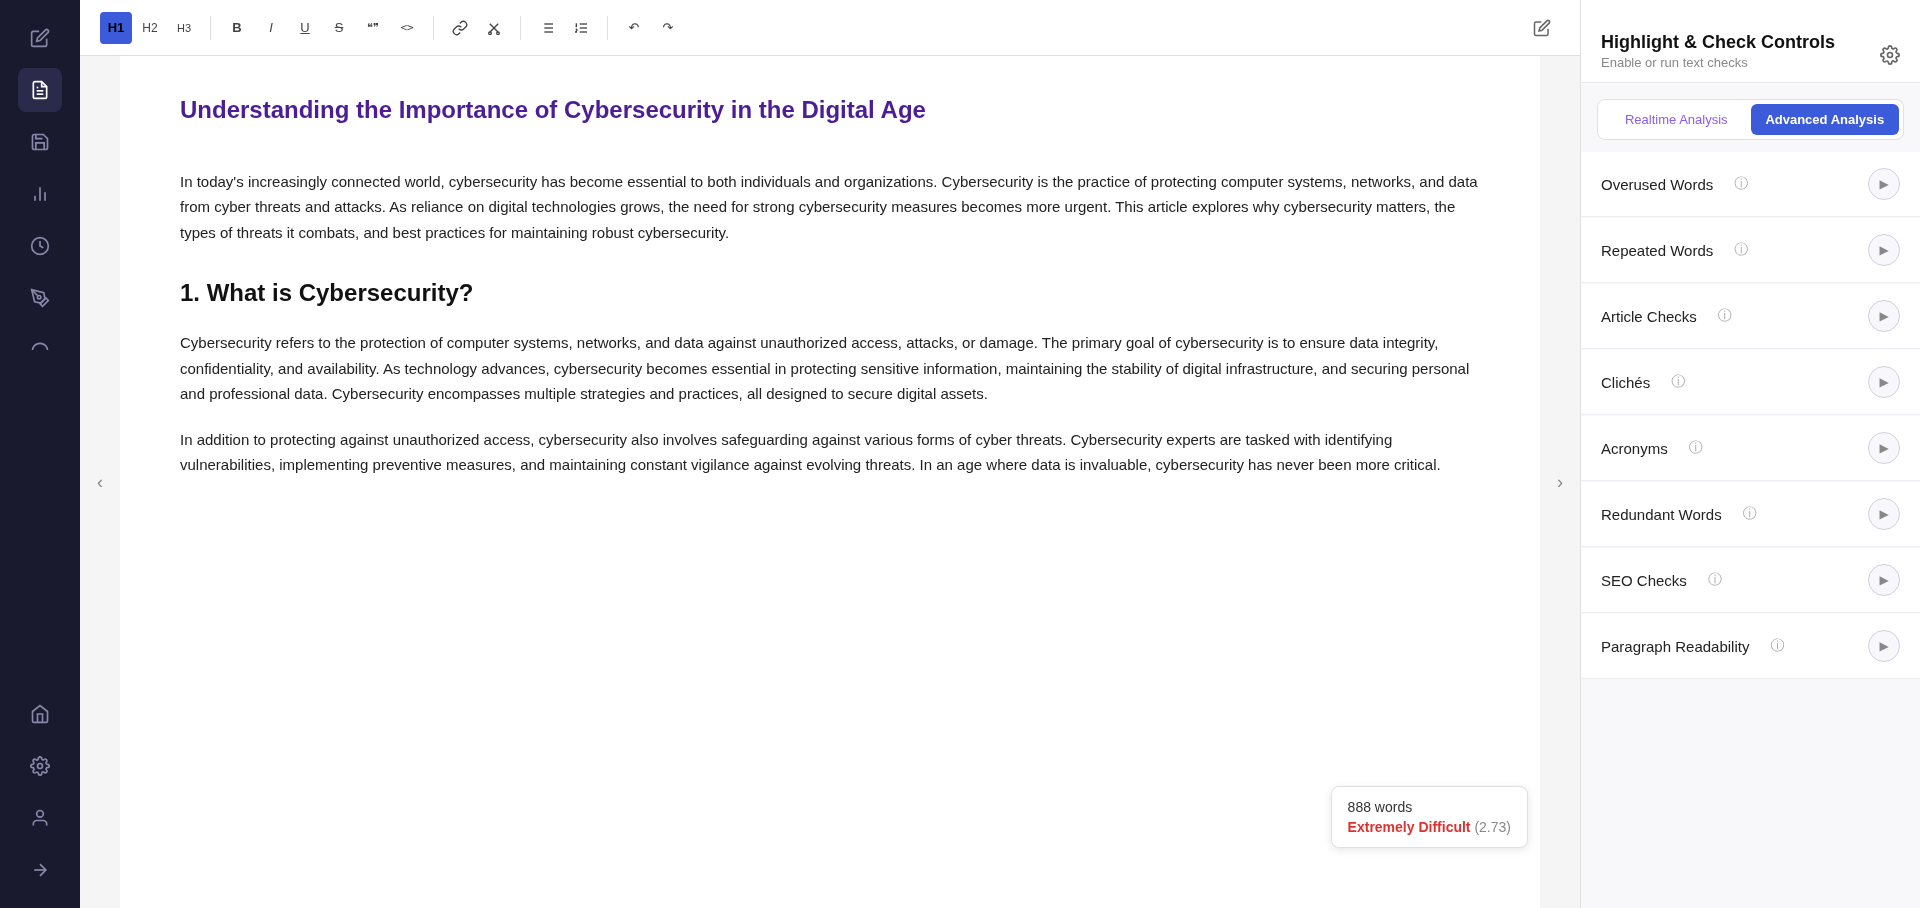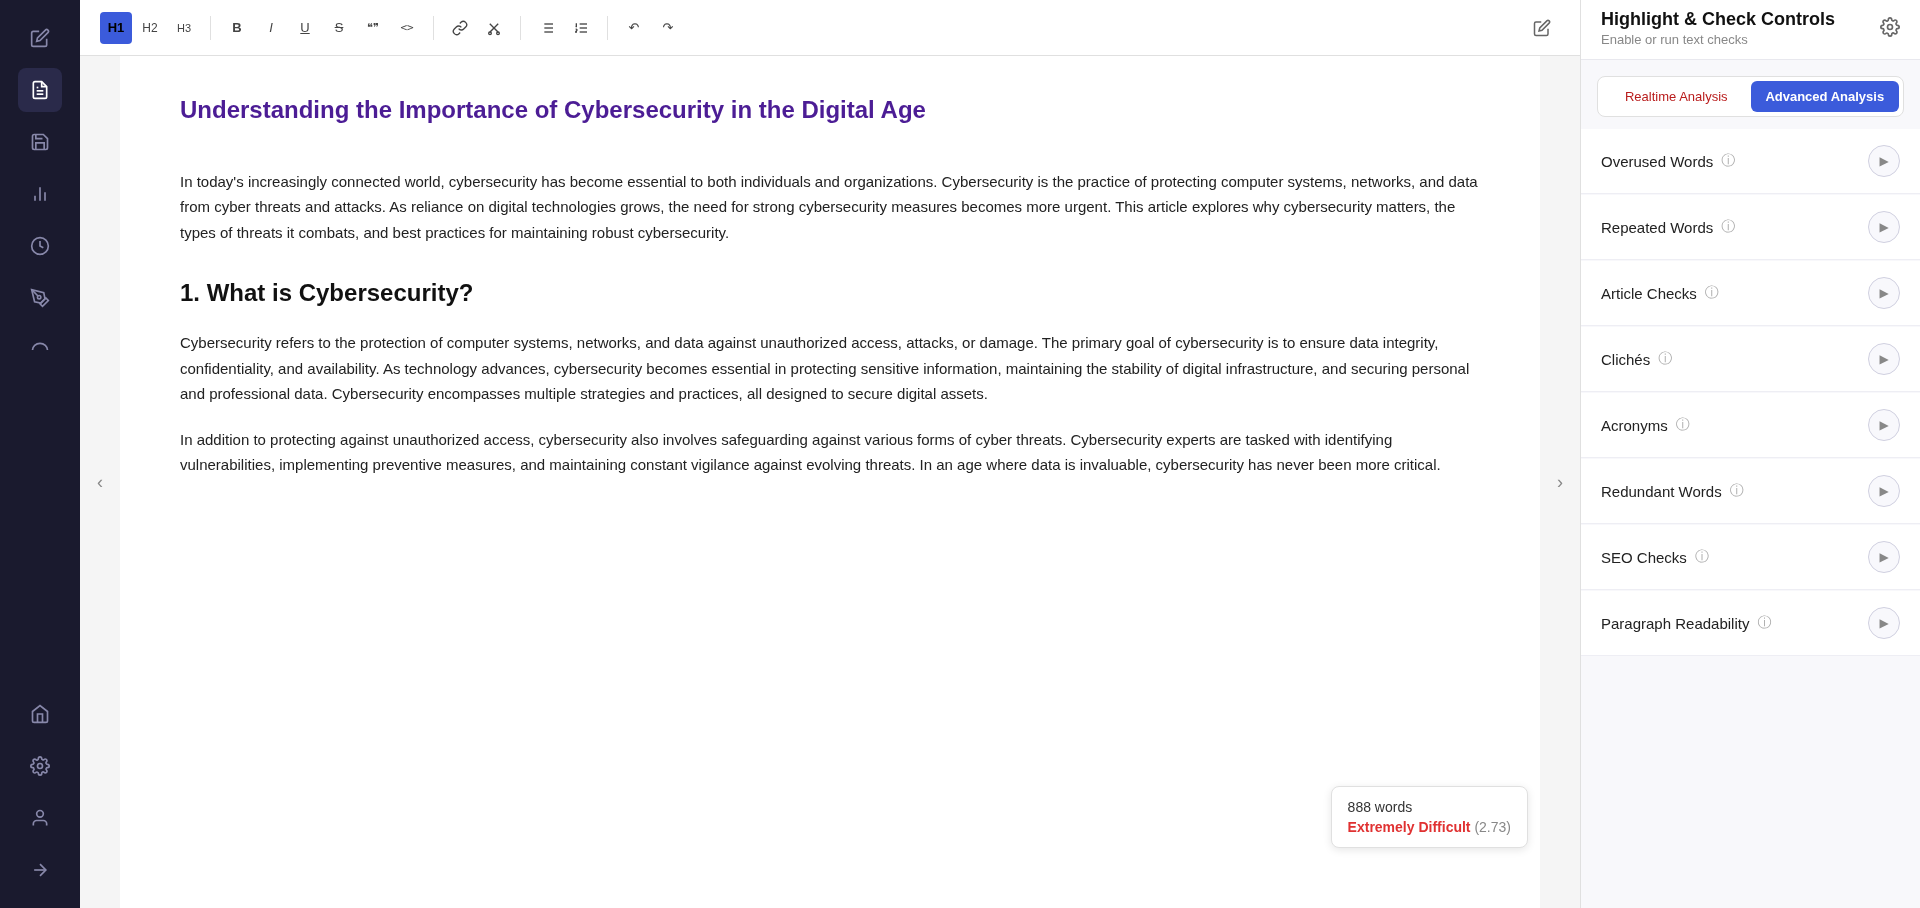--- a/index.html
+++ b/index.html
@@ -182,25 +182,25 @@
     .right-panel {
       width: 340px;
       background: #f8f8fb;
       border-left: 1px solid #e0e0e0;
       display: flex;
       flex-direction: column;
       flex-shrink: 0;
       overflow-y: auto;
     }
     .right-panel-header {
-      padding: 9px 20px 12px;
+      padding: 32px 20px 12px;
       border-bottom: 1px solid #e8e8ee;
       background: #fff;
       display: flex;
-      align-items: center;
+      align-items: flex-end;
       justify-content: space-between;
     }
     .right-panel-title {
       font-size: 18px;
       font-weight: 700;
       color: #111;
       margin-bottom: 2px;
     }
     .right-panel-subtitle {
       font-size: 13px;
@@ -223,21 +223,21 @@
       border: 1px solid #e0e0e0;
     }
     .analysis-tab {
       flex: 1;
       text-align: center;
       padding: 8px 12px;
       border-radius: 6px;
       font-size: 13px;
       font-weight: 500;
       cursor: pointer;
-      color: #b91c1c;
+      color: #8b5cf6;
       border: none;
       background: transparent;
     }
     .analysis-tab.active {
       background: #3b5bdb;
       color: #fff;
       font-weight: 600;
     }
 
     
@@ -250,21 +250,21 @@
       justify-content: space-between;
       padding: 16px 20px;
       border-bottom: 1px solid #eeeef4;
       background: #fff;
       margin: 0 0 1px 0;
       cursor: pointer;
     }
     .check-item-left {
       display: flex;
       align-items: center;
-      gap: 8px;
+      gap: 21px;
     }
     .check-item-label {
       font-size: 15px;
       color: #222;
       font-weight: 500;
     }
     .check-info-icon {
       color: #aaa;
       font-size: 14px;
       cursor: pointer;

